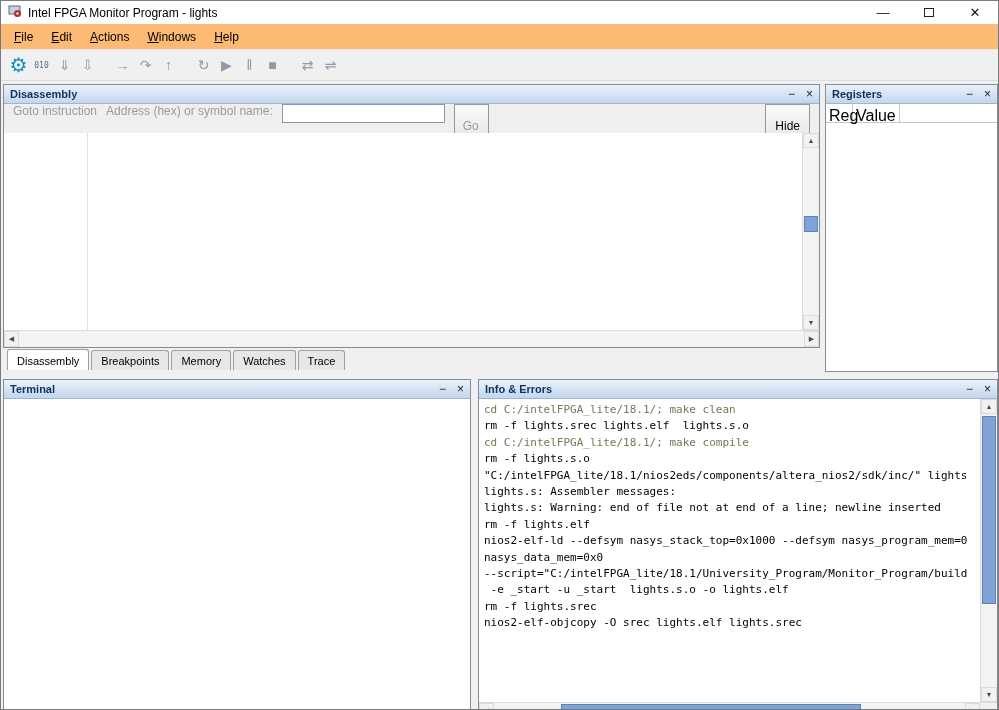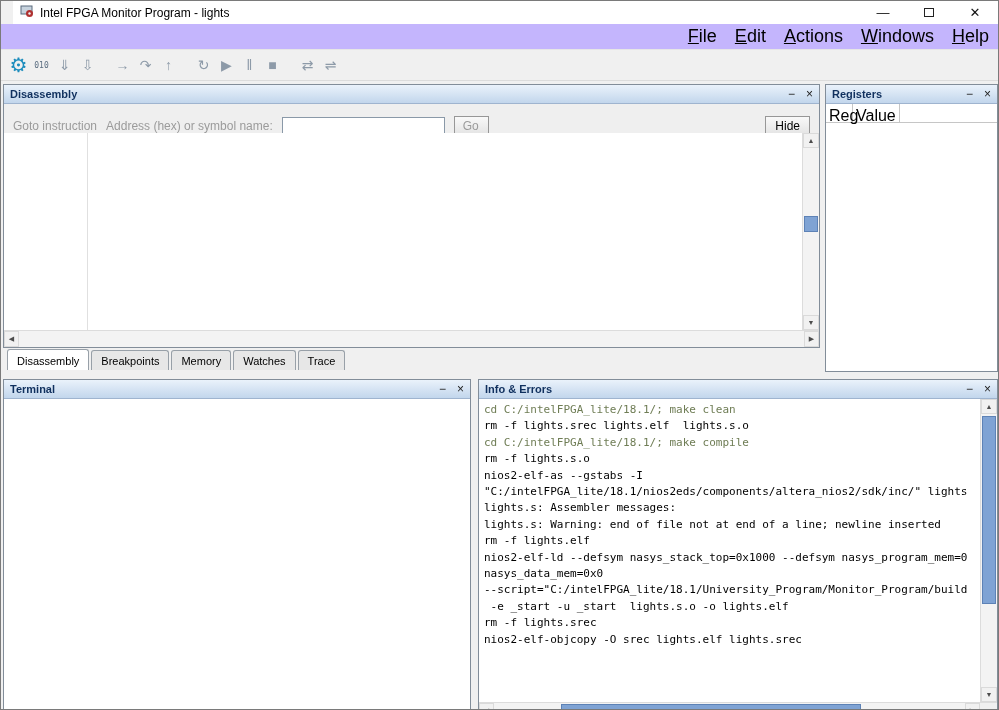--- a/index.html
+++ b/index.html
@@ -1,31 +1,31 @@
 <!DOCTYPE html>
 <html><head>
 <meta charset="utf-8">
 <style>
   * { margin:0; padding:0; box-sizing:border-box; }
   body { background:#cfcfcf; font-family:"Liberation Sans", sans-serif; }
   .window { position:relative; width:999px; height:710px; background:#f0f0f0;
             border:1px solid #7a7a7a; overflow:hidden; }
 
   
-  .titlebar { height:23px; background:#ffffff; display:flex; align-items:center; padding-left:7px;margin-left:12px; }
+  .titlebar { height:23px; background:#ffffff; display:flex; align-items:center; padding-left:7px; }
   .app-icon { margin-right:6px; display:inline-block; }
   .title { font-size:12px; color:#000; }
   .win-controls { margin-left:auto; display:flex; height:100%; }
   .win-btn { width:46px; display:flex; align-items:center; justify-content:center;
              font-size:13px; color:#111; cursor:default; }
   .maxbox { display:inline-block; width:10px; height:9px; border:1px solid #222; background:#fff; }
 
   
   .menubar { height:25px; display:flex; align-items:center; padding-left:4px;
-             background:#c4b5fd; font-size:18px; color:#000;justify-content:flex-end; }
+             background:#fdba74; font-size:12px; color:#000; }
   .menu-item { padding:4px 9px; }
   .menu-item u { text-decoration:underline; }
 
   
   .toolbar { height:32px; display:flex; align-items:center; padding-left:6px;
              background:#f0f0f0; border-top:1px solid #e6e6e6; border-bottom:1px solid #dcdcdc; }
   .tb-icon { width:23px; height:22px; display:flex; align-items:center; justify-content:center;
              font-size:14px; color:#8d9aa8; }
   .tb-icon.gear { color:#1d8dbd; font-size:20px; }
   .tb-icon.binary { font-family:"DejaVu Sans Mono", monospace; font-size:8px; color:#5a6d80;
@@ -52,21 +52,21 @@
   .hscroll { position:absolute; height:17px; background:#f3f3f3; border-top:1px solid #dcdcdc; }
   .hscroll .sb-btn { position:absolute; top:0; bottom:0; height:auto; }
   .hscroll .sb-left { left:0; }
   .hscroll .sb-right { right:0; }
   .hthumb { position:absolute; top:1px; bottom:1px; background:#7fa3d4; border:1px solid #5d82b6; }
   .sb-corner { position:absolute; right:0; top:0; bottom:0; width:17px; background:#f0f0f0; }
 
   
   #disassembly-panel { left:2px; top:83px; width:817px; height:264px; }
   .dis-controls { height:45px; background:#efefef; border-bottom:1px solid #cccccc;
-                  display:flex; align-items:center; padding:0 9px; gap:9px; font-size:12px; }
+                  display:flex; padding:0 9px; gap:9px; font-size:12px; }
   .lbl-disabled { color:#9b9b9b; }
   .addr-input { width:163px; height:19px; border:1px solid #8a99a8; background:#fff;
                 font-size:12px; padding:1px 3px; font-family:"Liberation Sans",sans-serif; }
   .btn { font-size:12px; padding:2px 9px; background:linear-gradient(#f9f9f9,#e3e3e3);
          border:1px solid #979797; color:#000; font-family:"Liberation Sans",sans-serif; }
   .btn.disabled { color:#9b9b9b;padding-left:8px; }
   .btn-hide { margin-left:auto; }
   .dis-body { position:absolute; top:48px; left:0; right:0; bottom:17px; background:#fff; overflow:hidden; }
   .gutter { position:absolute; left:0; top:0; bottom:0; width:84px; border-right:1px solid #e0e0e0; }
   #dis-vscroll { top:0; bottom:0; right:0; }
@@ -231,21 +231,20 @@
       <div class="panel-btns">
         <span class="pbtn">−</span>
         <span class="pbtn">×</span>
       </div>
     </div>
     <div class="info-body">
         <div class="cline command">cd C:/intelFPGA_lite/18.1/; make clean</div>
         <div class="cline output">rm -f lights.srec lights.elf  lights.s.o</div>
         <div class="cline command">cd C:/intelFPGA_lite/18.1/; make compile</div>
         <div class="cline output">rm -f lights.s.o</div>
-        <div class="cline output">nios2-elf-as --gstabs -I</div>
         <div class="cline output">"C:/intelFPGA_lite/18.1/nios2eds/components/altera_nios2/sdk/inc/" lights</div>
         <div class="cline output">lights.s: Assembler messages:</div>
         <div class="cline output">lights.s: Warning: end of file not at end of a line; newline inserted</div>
         <div class="cline output">rm -f lights.elf</div>
         <div class="cline output">nios2-elf-ld --defsym nasys_stack_top=0x1000 --defsym nasys_program_mem=0</div>
         <div class="cline output">nasys_data_mem=0x0</div>
         <div class="cline output">--script="C:/intelFPGA_lite/18.1/University_Program/Monitor_Program/build</div>
         <div class="cline output"> -e _start -u _start  lights.s.o -o lights.elf</div>
         <div class="cline output">rm -f lights.srec</div>
         <div class="cline output">nios2-elf-objcopy -O srec lights.elf lights.srec</div>

